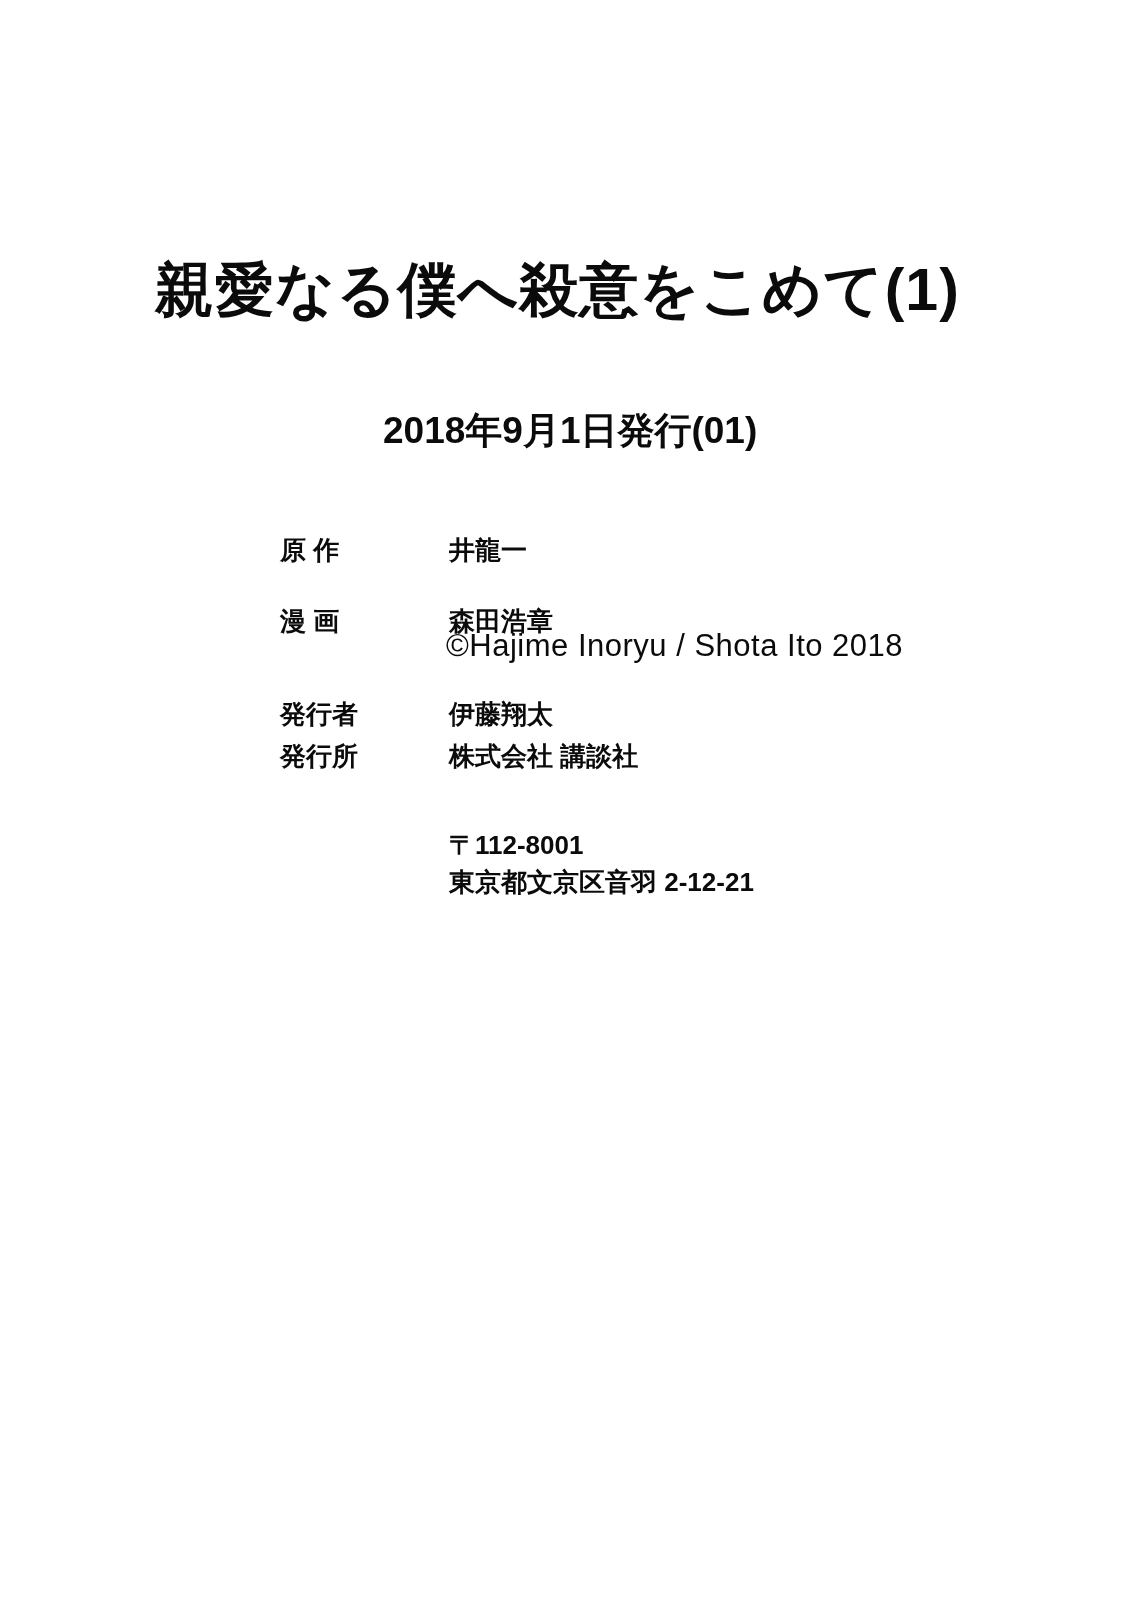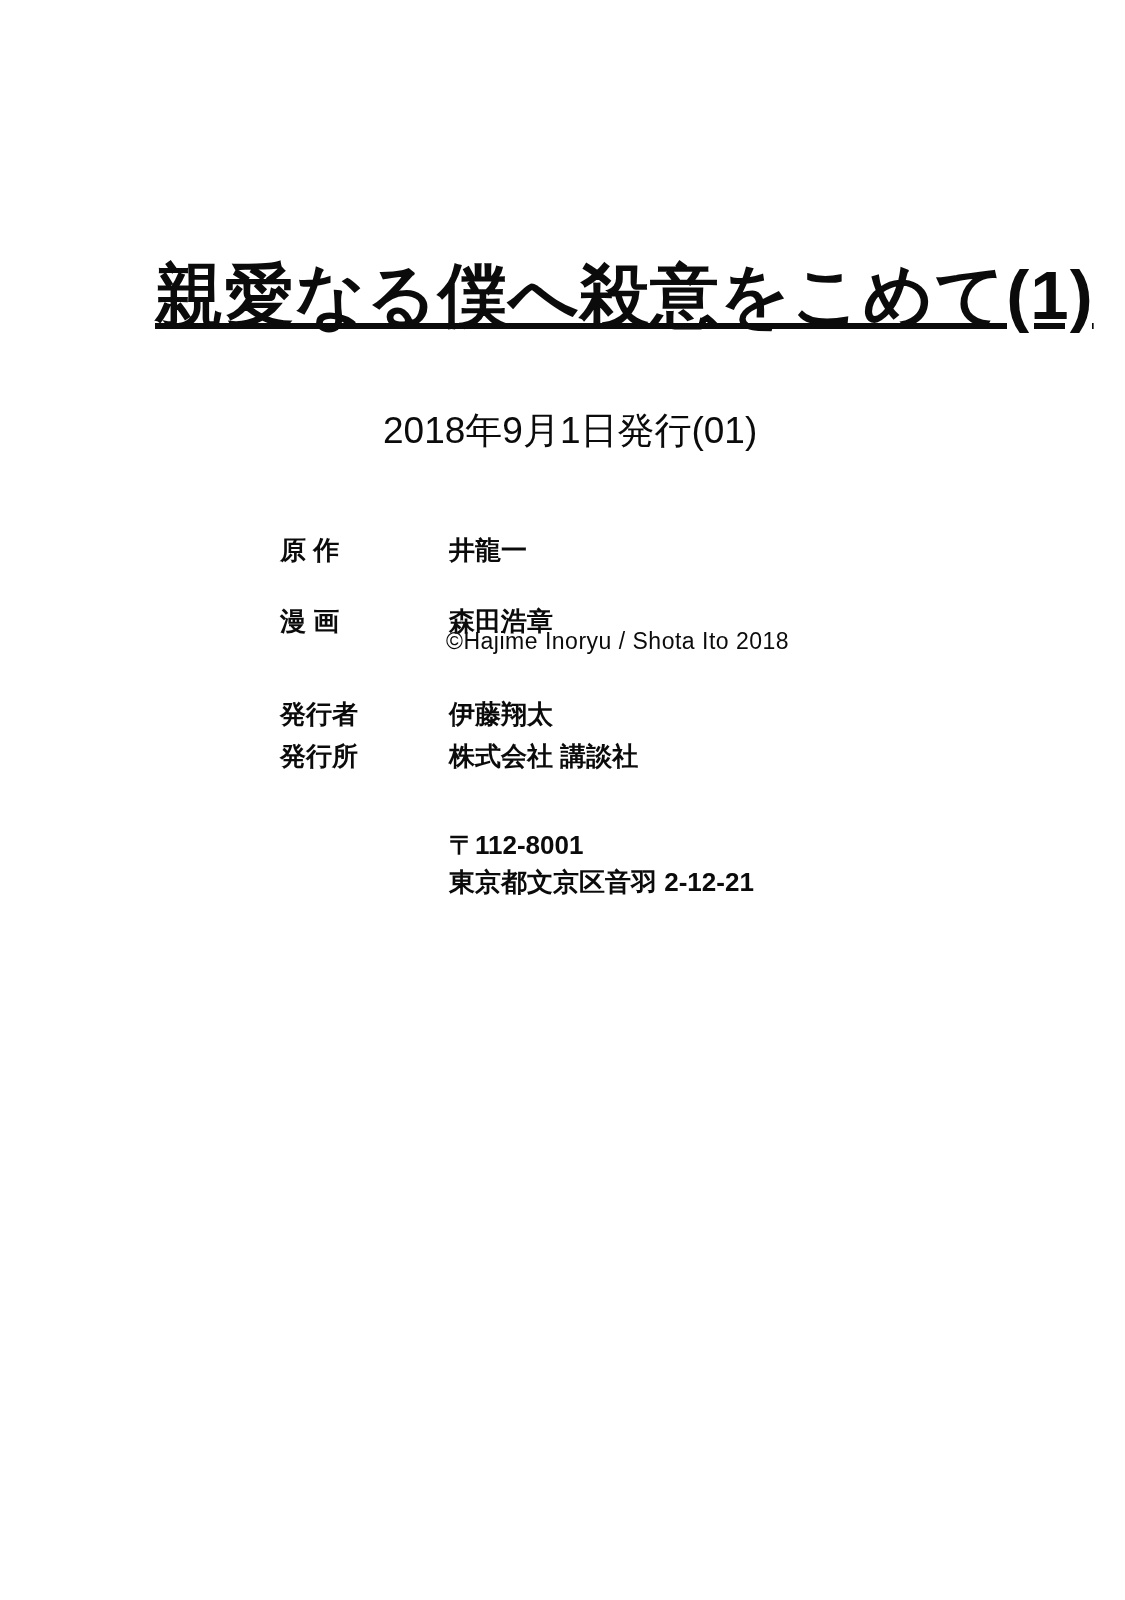--- a/index.html
+++ b/index.html
@@ -16,43 +16,42 @@
     overflow: hidden;
   }
   .abs {
     position: absolute;
     white-space: pre;
     line-height: 1;
   }
   .book-title {
     left: 155px;
     top: 261px;
-    font-size: 69px;
+    font-size: 59px;
     font-weight: 700;
     letter-spacing: 1px;
-    text-decoration: underline;
   }
   .edition-line {
     left: 383px;
     top: 412px;
     font-size: 37px;
-    font-weight: 400;
+    font-weight: 700;
   }
   .credit-text {
     font-size: 26px;
     font-weight: 700;
   }
   .label-col { left: 280px; }
   .value-col { left: 449px; }
   .row-original { top: 537px; }
   .row-manga   { top: 608px; }
   .copyright-line {
     left: 446px;
     top: 630px;
-    font-size: 23px;
+    font-size: 31px;
     font-weight: 400;
     letter-spacing: 0.5px;
   }
   .row-publisher { top: 701px; }
   .row-office    { top: 743px; }
   .postal-line   { left: 449px; top: 832px; }
   .address-line  { left: 449px; top: 869px; }
 </style>
 </head>
 <body>

